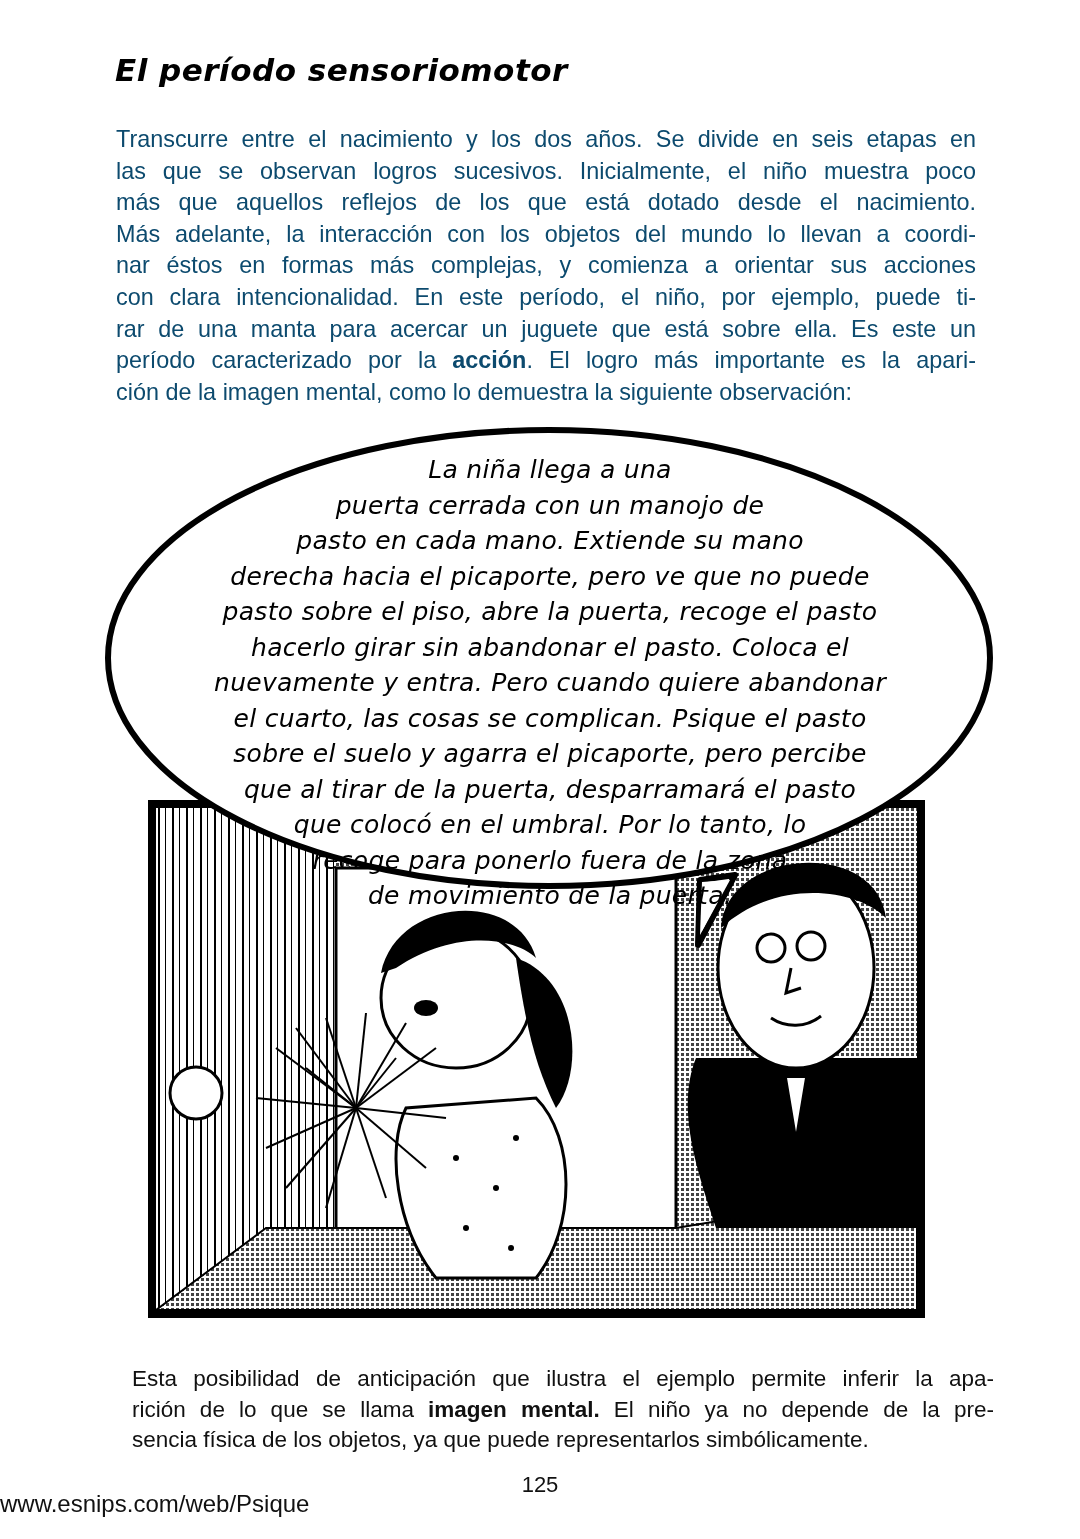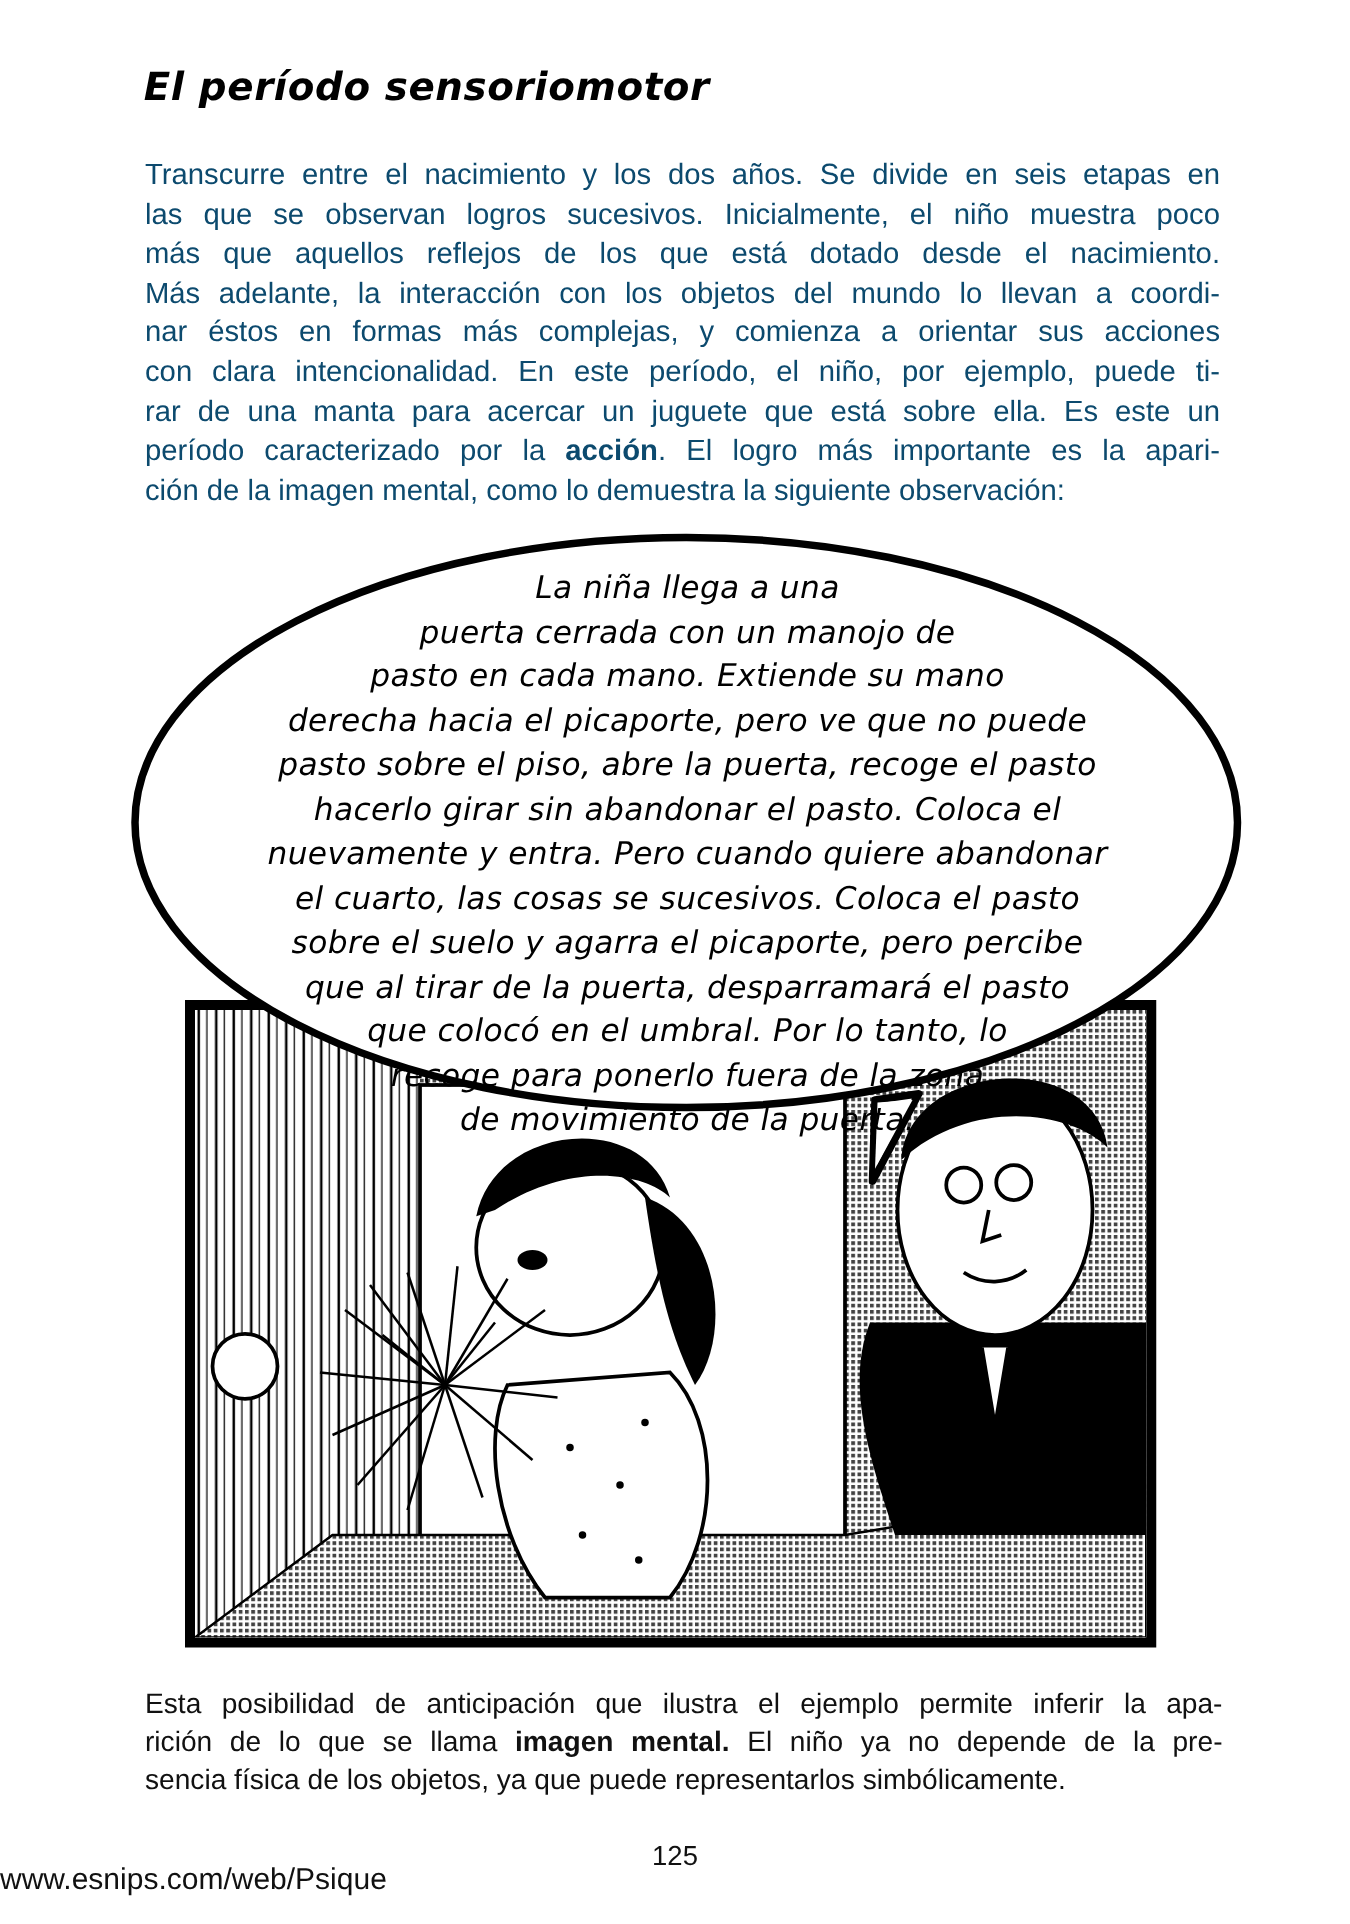--- a/index.html
+++ b/index.html
@@ -31,21 +31,21 @@
     .bubble-text {
       position: absolute; left: 120px; top: 452px; width: 860px;
       font-family: "DejaVu Sans", sans-serif; font-style: italic; font-weight: normal;
       font-size: 25px; line-height: 35.5px; text-align: center; color: #000;
       letter-spacing: 0.3px;
     }
     .bubble-text span { display: block; white-space: nowrap; }
 
     .outro {
       position: absolute; left: 116px; top: 1348px; width: 862px;
-      font-size: 22.5px; line-height: 30.5px; margin: 0; color: #111;
+      font-size: 22.5px; line-height: 30.5px; margin: 16px; color: #111;
     }
     .page-number {
       position: absolute; left: 0; width: 1080px; top: 1448px; text-align: center;
       font-size: 22px; color: #111; margin-top: 24px;
     }
     .footer-url {
       position: absolute; left: 0; width: 980px; top: 1490px; 
       font-family: "Liberation Sans", sans-serif; font-size: 24px; color: #111;
     }
   </style>
@@ -138,21 +138,21 @@
 </svg>
 
 <div class="bubble-text">
   <span>La niña llega a una</span>
   <span>puerta cerrada con un manojo de</span>
   <span>pasto en cada mano. Extiende su mano</span>
   <span>derecha hacia el picaporte, pero ve que no puede</span>
   <span>pasto sobre el piso, abre la puerta, recoge el pasto</span>
   <span>hacerlo girar sin abandonar el pasto. Coloca el</span>
   <span>nuevamente y entra. Pero cuando quiere abandonar</span>
-  <span>el cuarto, las cosas se sucesivos. Coloca el pasto</span>
+  <span>el cuarto, las cosas se complican. Psique el pasto</span>
   <span>sobre el suelo y agarra el picaporte, pero percibe</span>
   <span>que al tirar de la puerta, desparramará el pasto</span>
   <span>que colocó en el umbral. Por lo tanto, lo</span>
   <span>recoge para ponerlo fuera de la zona</span>
   <span>de movimiento de la puerta.</span>
 </div>
 
 <div class="outro">
   <span class="line">Esta posibilidad de anticipación que ilustra el ejemplo permite inferir la apa-</span>
   <span class="line"><span>rición de lo que se llama </span><b>imagen mental.</b><span> El niño ya no depende de la pre-</span></span>

